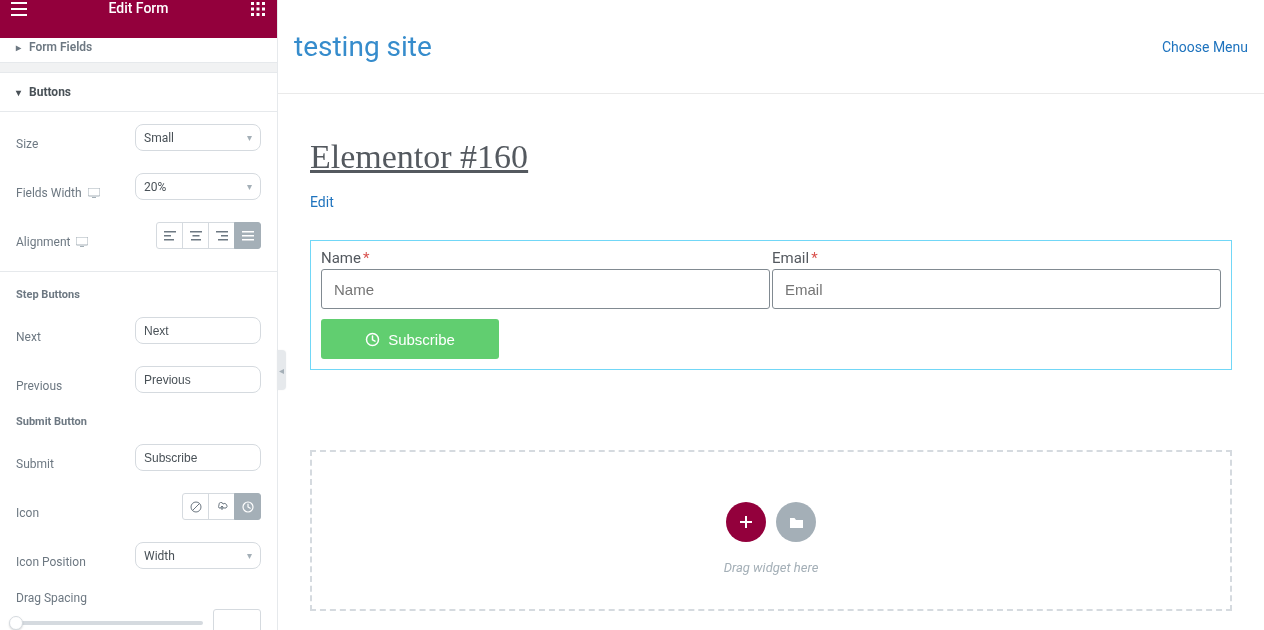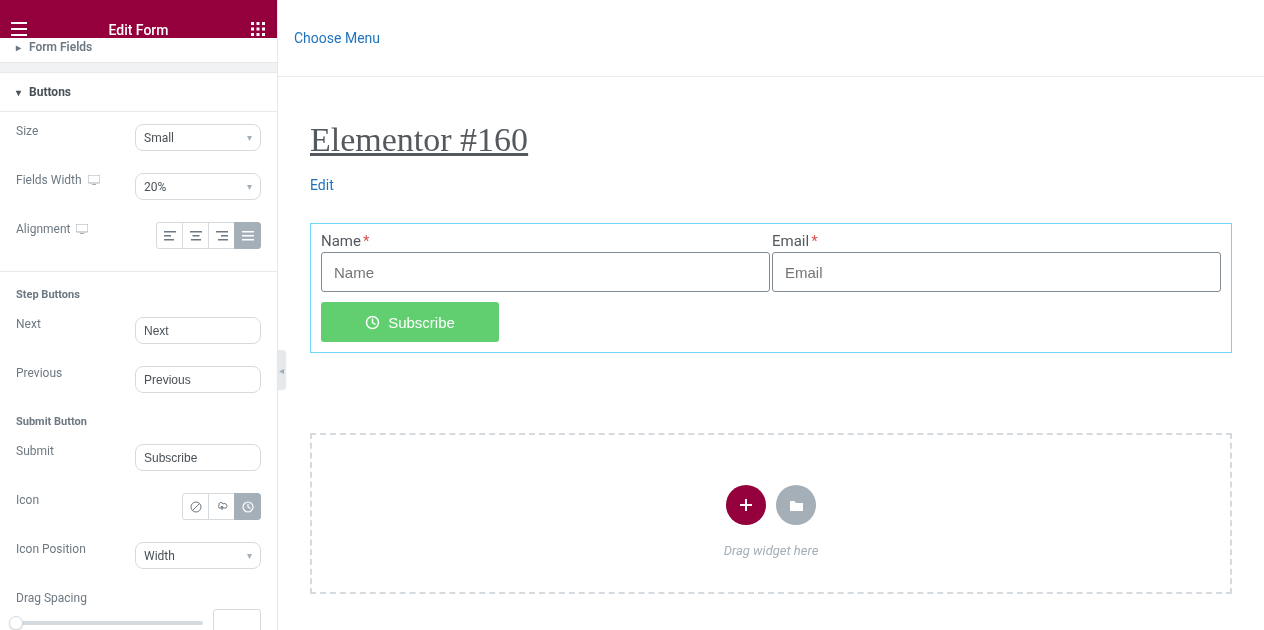--- a/index.html
+++ b/index.html
@@ -1,34 +1,34 @@
 <!DOCTYPE html>
 <html><head>
   <meta charset="utf-8">
   <style>
     * { box-sizing: border-box; margin: 0; padding: 0; }
     body { font-family: -apple-system, BlinkMacSystemFont, "Segoe UI", Roboto, Helvetica, Arial, sans-serif; font-size: 13px; color: #495157; display: flex; height: 630px; width: 1264px; overflow: hidden; background: #fff; }
 
     
     .sidebar { width: 278px; flex: 0 0 278px; background: #fff; border-right: 1px solid #e6e9ec; display: flex; flex-direction: column; position: relative; }
-    .sidebar-header { background: #93003c; color: #fff; height: 38px; display: flex; align-items: flex-end; justify-content: space-between; padding: 0 10px; }
+    .sidebar-header { background: #93003c; color: #fff; height: 38px; display: flex; align-items: flex-start; justify-content: space-between; padding: 0 10px; }
     .sidebar-header .title { font-weight: 500; font-size: 14px; flex: 1; text-align: center; }
     .hamburger, .grid-icon { width: 18px; height: 18px; display: flex; align-items: center; justify-content: center; cursor: pointer; }
     .hamburger svg, .grid-icon svg { fill: #fff; }
 
     .panel-body { flex: 1; overflow-y: auto; font-size: 12px; color: #6d7882; }
 
     .partial-section { padding: 8px 16px; color: #6d7882; font-weight: 600; font-size: 12px; border-bottom: 1px solid #e6e9ec; }
     .gap { height: 10px; background: #f1f2f3; border-bottom: 1px solid #e6e9ec; }
 
     .section-header { display: flex; align-items: center; padding: 12px 16px; border-bottom: 1px solid #e6e9ec; cursor: pointer; font-weight: 700; color: #495157; font-size: 12px; }
     .section-header .caret { margin-right: 8px; font-size: 10px; }
 
     .controls { padding: 12px 16px 0; }
-    .row { display: flex; align-items: flex-start; justify-content: space-between; margin-bottom: 22px; }
+    .row { display: flex; align-items: flex-end; justify-content: space-between; margin-bottom: 22px; }
     .row-label { display: flex; align-items: center; gap: 6px; color: #6d7882; font-size: 12px; flex: 0 0 auto; }
     .row-field { flex: 0 0 126px; }
     .select, .text-input { width: 100%; height: 27px; border: 1px solid #d5dadf; border-radius: 8px; background: #fff; padding: 0 8px; font-size: 12px; color: #495157; }
     .select { display: flex; align-items: center; justify-content: space-between; cursor: pointer; }
     .select .chev { margin-left: 4px; color: #a4afb7; font-size: 10px; }
     .device-icon { color: #a4afb7; }
 
     .btn-group { display: flex; }
     .btn-group button { width: 27px; height: 27px; border: 1px solid #d5dadf; background: #fff; margin-left: -1px; display: flex; align-items: center; justify-content: center; cursor: pointer; color: #6d7882; }
     .btn-group button:first-child { border-top-left-radius: 3px; border-bottom-left-radius: 3px; margin-left: 0; }
@@ -251,20 +251,21 @@
       </div>
 
     </div>
   </div>
 
   <div class="collapse-handle">◂</div>
 </aside>
 
 <main class="main">
   <div class="topbar">
+    <a class="site-title">testing site</a>
     <a class="choose-menu">Choose Menu</a>
   </div>
 
   <div class="content">
     <h1 class="page-title">Elementor #160</h1>
     <a class="edit-link">Edit</a>
 
     <div class="form-widget">
       <div class="fields">
         <div class="field">

